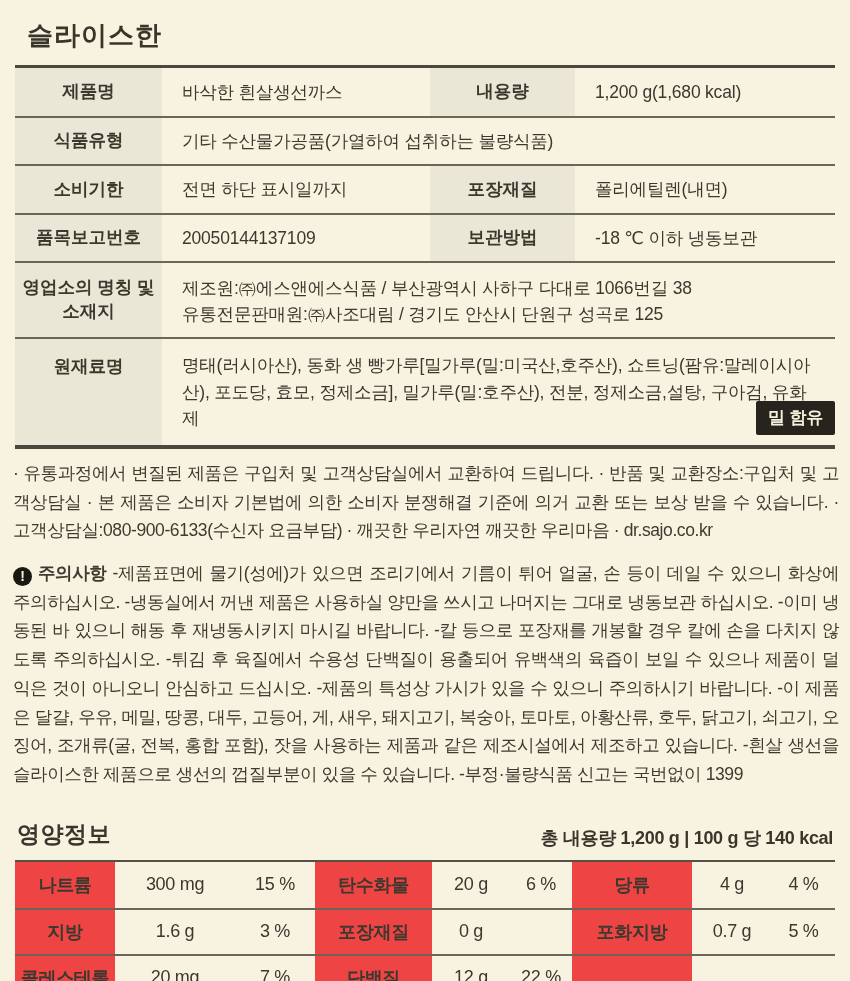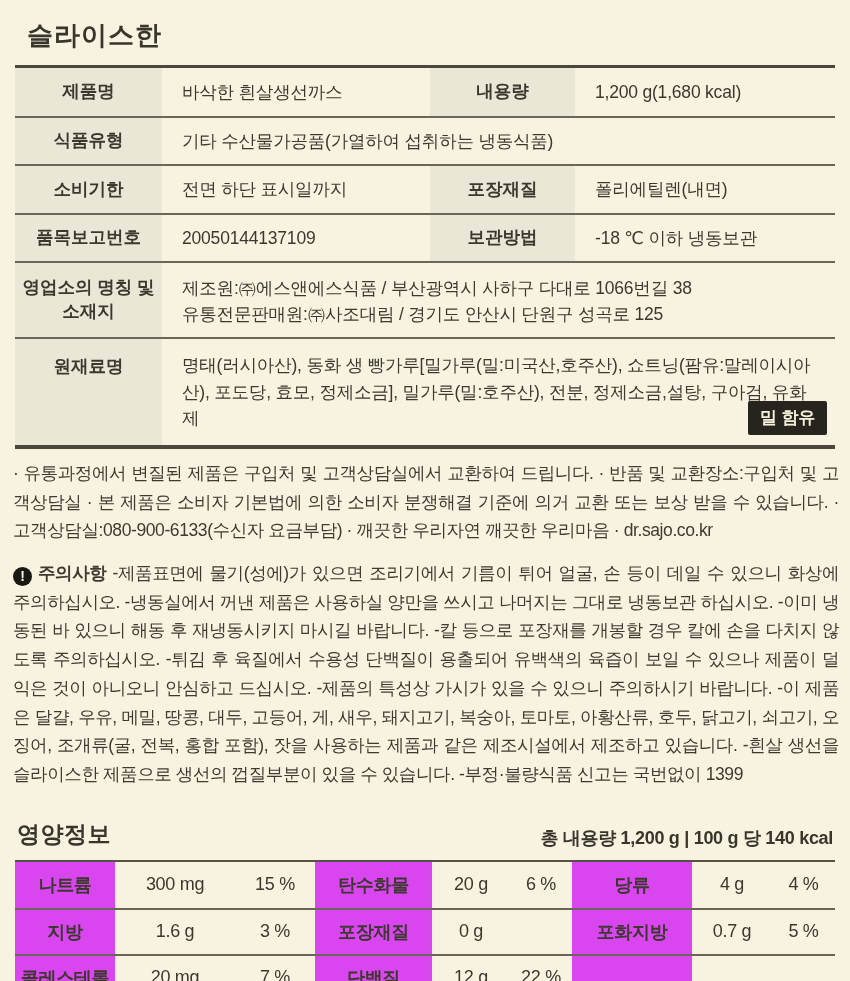--- a/index.html
+++ b/index.html
@@ -47,21 +47,21 @@
   }
   .pi-value.block { display:block; }
   .row1 { min-height:48px; }
   .row2 { min-height:42px; }
   .row3 { min-height:43px; }
   .row4 { min-height:43px; }
   .row5 { min-height:72px; }
   .row6 { min-height:106px; }
   .ingredients-cell { position:relative; padding-bottom:14px; }
   .allergen-badge {
-    position:absolute; right:8px; bottom:10px;
+    position:absolute; right:0; bottom:10px;
     background:#26241c; color:#f6f1dc;
     font-weight:bold; font-size:17px;
     padding:4px 12px 5px 12px;
     border-radius:2px;
   }
 
   
   .notice {
     width:826px; margin:10px 0 0 -2px;
     font-size:17.5px; line-height:1.64;
@@ -95,21 +95,21 @@
     display:grid;
     grid-template-columns:100px 120px 80px 117px 78px 62px 120px 80px 63px;
     border-top:2px solid #6a6659;
     min-height:46px;
   }
   .nutri-row:first-child { border-top:none; }
   .n-cell {
     display:flex; align-items:center; justify-content:center;
     font-size:18px; letter-spacing:-0.3px;
   }
-  .n-label { background:#d946ef; font-weight:bold; }
+  .n-label { background:#ef4444; font-weight:bold; }
   .n-amt { font-weight:500; }
   .n-dv { font-weight:500; }
 </style>
 </head>
 <body>
 
 <div class="page">
 
   <div class="page-title">슬라이스한</div>
 
@@ -117,21 +117,21 @@
 
     <div class="pi-row cols4 row1">
       <div class="pi-label">제품명</div>
       <div class="pi-value">바삭한 흰살생선까스</div>
       <div class="pi-label">내용량</div>
       <div class="pi-value">1,200 g(1,680 kcal)</div>
     </div>
 
     <div class="pi-row cols2 row2">
       <div class="pi-label">식품유형</div>
-      <div class="pi-value">기타 수산물가공품(가열하여 섭취하는 냉동식품)</div>
+      <div class="pi-value">기타 수산물가공품(가열하여 섭취하는 불량식품)</div>
     </div>
 
     <div class="pi-row cols4 row3">
       <div class="pi-label">소비기한</div>
       <div class="pi-value">전면 하단 표시일까지</div>
       <div class="pi-label">포장재질</div>
       <div class="pi-value">폴리에틸렌(내면)</div>
     </div>
 
     <div class="pi-row cols4 row4">

